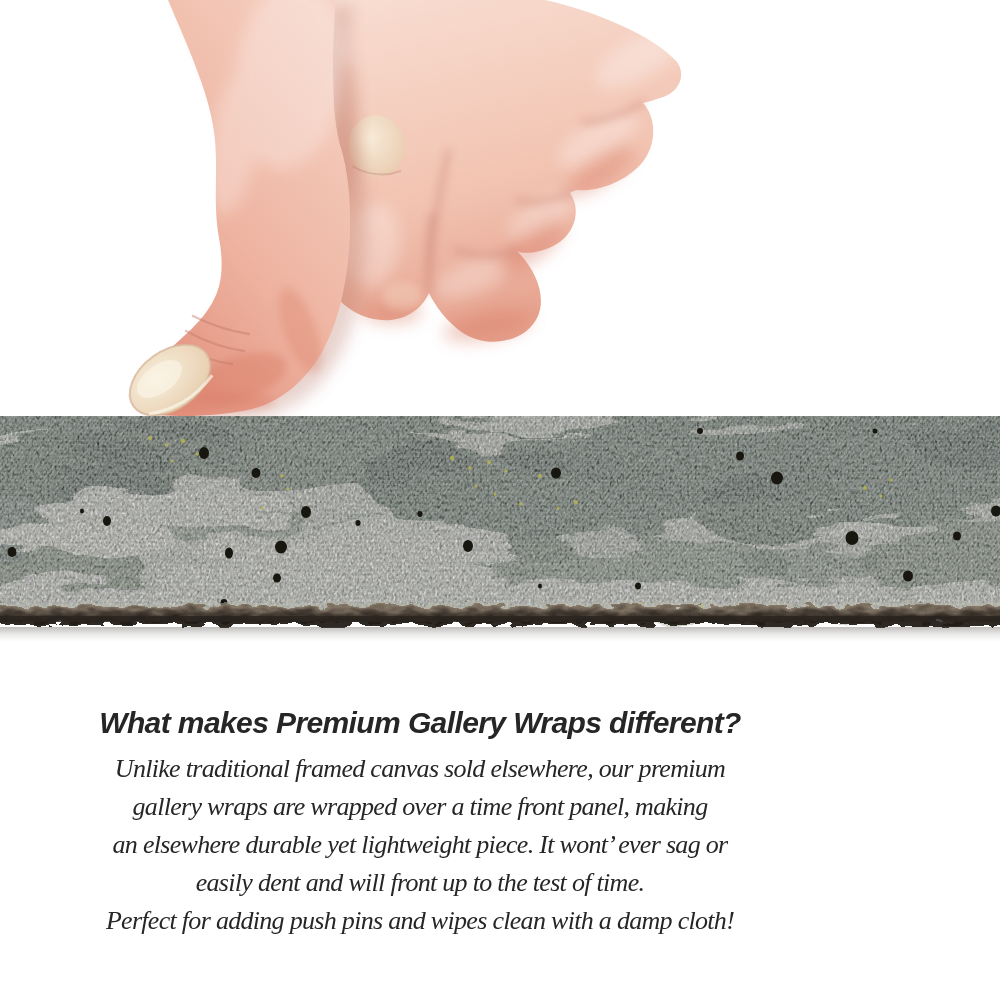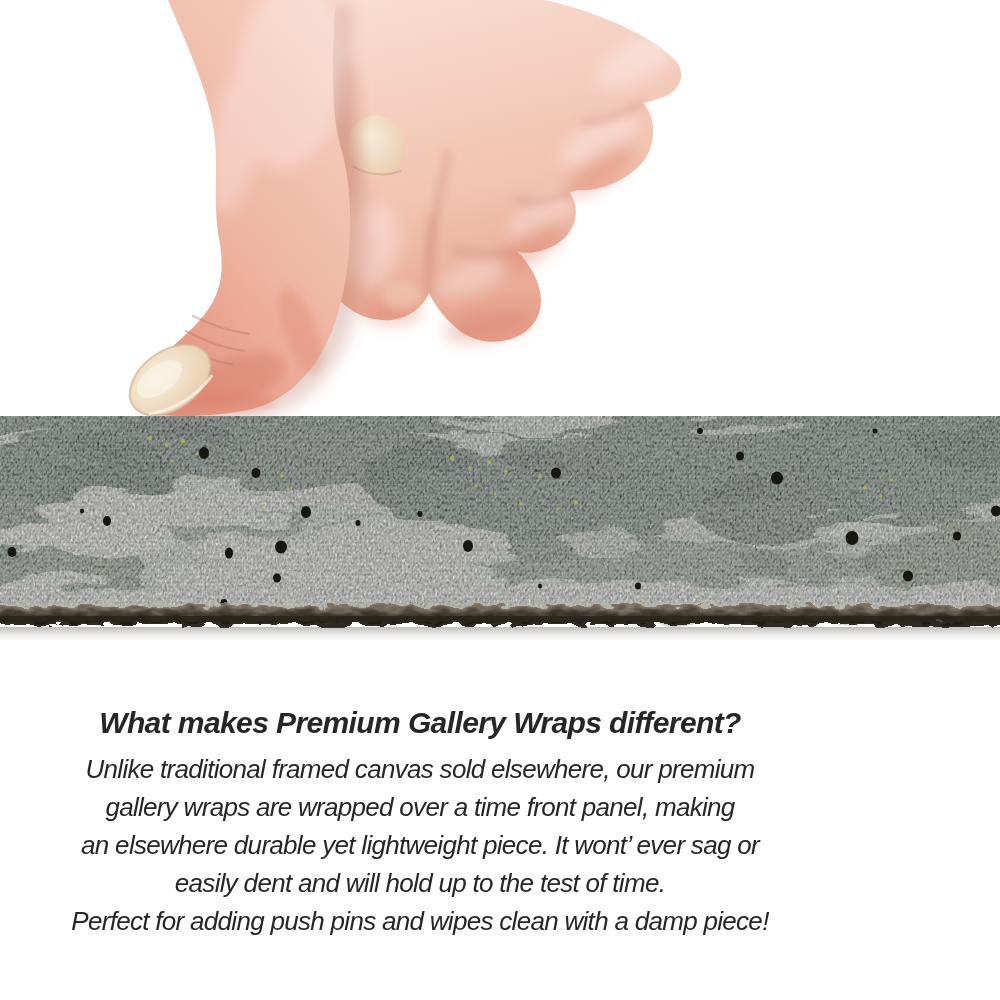--- a/index.html
+++ b/index.html
@@ -8,21 +8,21 @@
   .hero{position:absolute;top:0;left:0;width:1000px;height:418px;}
   .hero svg{display:block;}
   .strip-wrap{position:absolute;top:416px;left:0;width:1000px;height:212px;}
   .strip-wrap svg{display:block;width:1000px;height:212px;}
   .strip-shadow{position:absolute;top:627px;left:0;width:1000px;height:16px;
     background:linear-gradient(to bottom, rgba(88,84,78,.38), rgba(88,84,78,.12) 45%, rgba(88,84,78,0) 90%);}
   .copy{position:absolute;top:700px;left:0;width:840px;text-align:center;font-style:italic;
         color:var(--text_block-text_color,#262626);}
   .copy h1{margin:0;font-family:"Liberation Sans",sans-serif;font-style:italic;font-weight:700;
         font-size:30px;line-height:46px;letter-spacing:-0.6px;}
-  .copy p{margin:0;font-family:Liberation Sans, sans-serif;font-style:italic;font-weight:400;
+  .copy p{margin:0;font-family:Liberation Serif, serif;font-style:italic;font-weight:400;
         font-size:26px;line-height:38px;letter-spacing:-0.7px;white-space:nowrap;}
   .copy p:first-of-type{margin-top:4px;}
 </style>
 </head>
 <body>
 
 <div class="stage">
 
   <div class="hero">
     <svg width="1000" height="418" viewBox="0 0 1000 418">
@@ -290,17 +290,17 @@
       </g>
     </svg>
   </div>
   <div class="strip-shadow"></div>
 
   <div class="copy">
     <h1>What makes Premium Gallery Wraps different?</h1>
     <p>Unlike traditional framed canvas sold elsewhere, our premium</p>
     <p>gallery wraps are wrapped over a time front panel, making</p>
     <p>an elsewhere durable yet lightweight piece. It wont’ ever sag or</p>
-    <p>easily dent and will hold up to the test of time.</p>
-    <p>Perfect for adding push pins and wipes clean with a damp piece!</p>
+    <p>easily dent and will front up to the test of time.</p>
+    <p>Perfect for adding push pins and wipes clean with a damp cloth!</p>
   </div>
 
 </div>
 
 </body></html>

